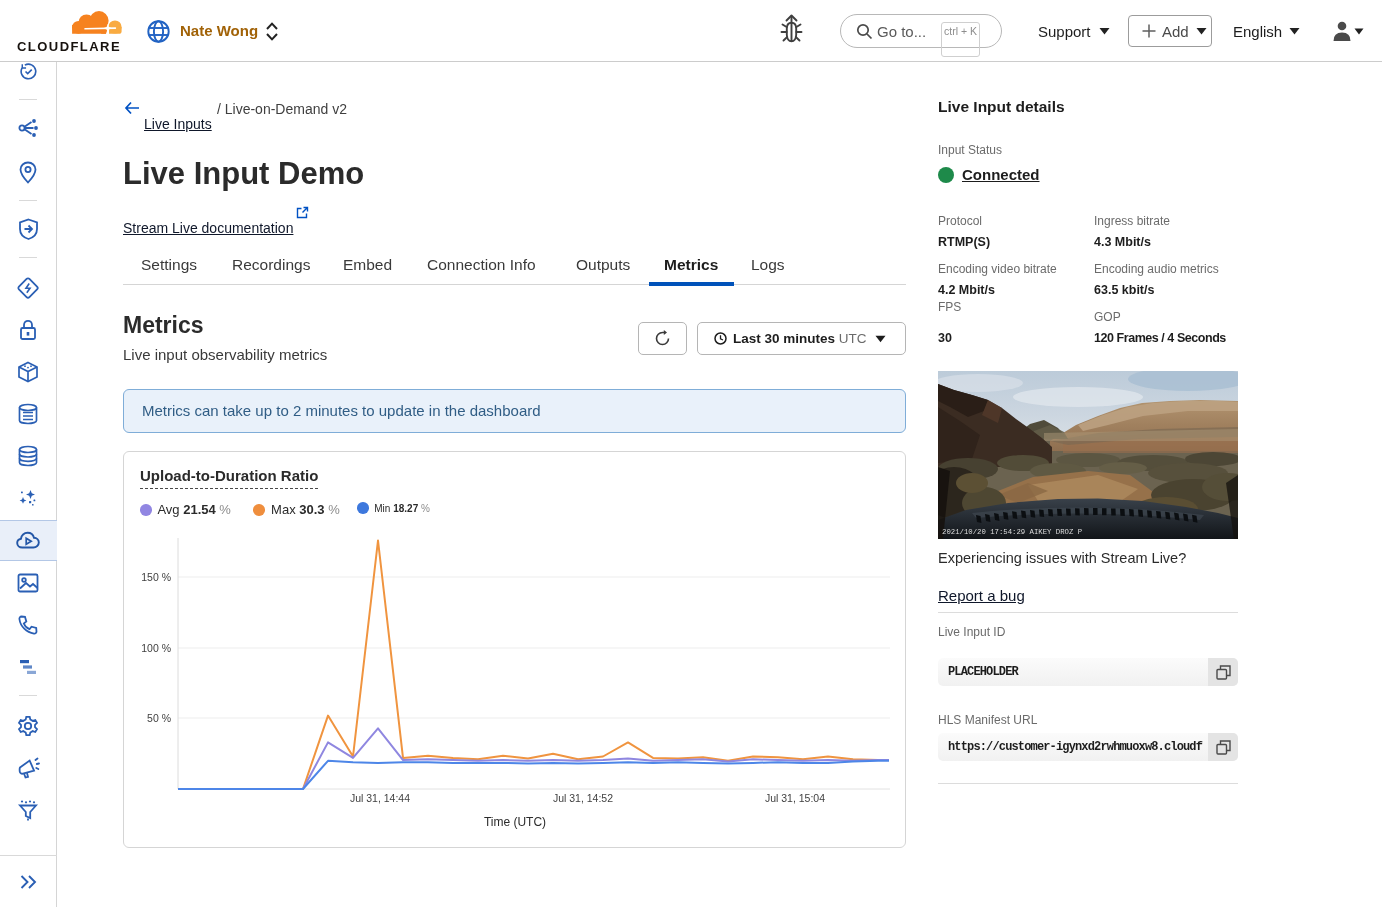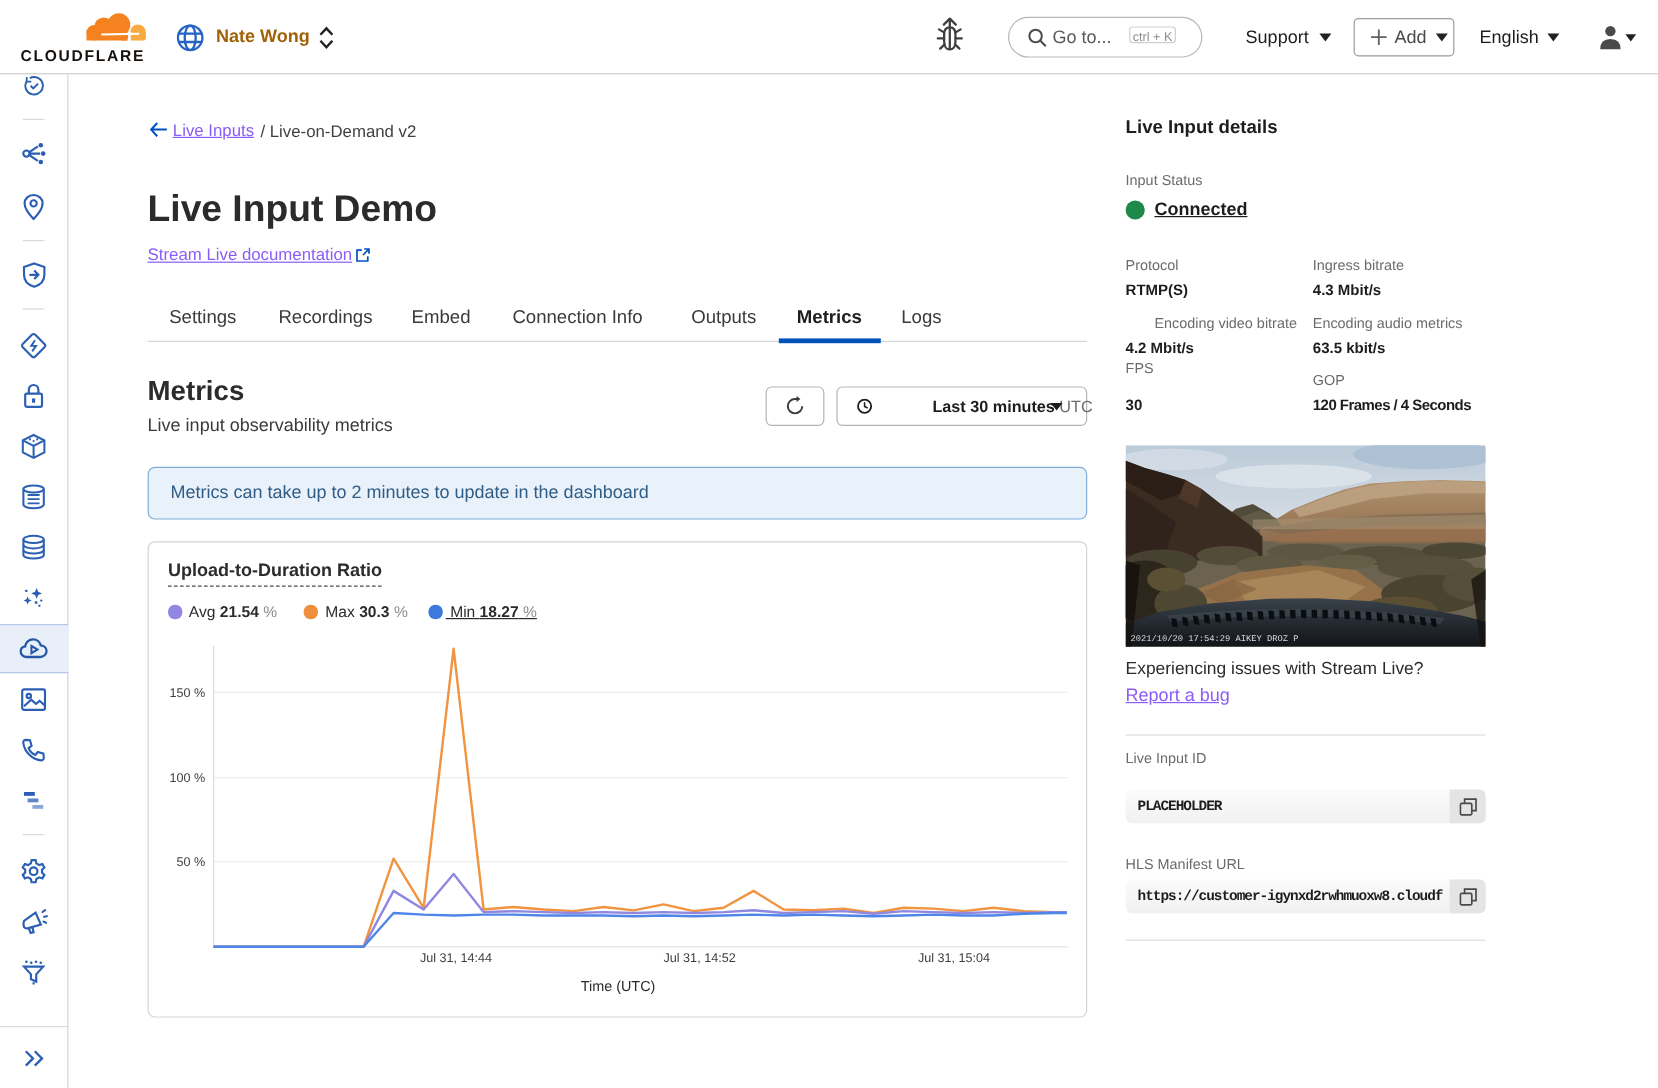--- a/index.html
+++ b/index.html
@@ -1,18 +1,18 @@
 <!DOCTYPE html>
 <html><head>
 <meta charset="utf-8">
 <style>
 * { margin:0; padding:0; box-sizing:border-box; }
 html,body { width:1382px; height:907px; font-family:"Liberation Sans", sans-serif; background:#fff; color:#313131; overflow:hidden; }
 .abs { position:absolute; }
-a { color:#8b5cf6; text-decoration:underline; }
+a { color:#0f172a; text-decoration:underline;margin-top:16px; }
 
 #topnav { position:absolute; left:0; top:0; width:1382px; height:62px; background:#fff; border-bottom:1px solid #cccccc; z-index:5; }
 
 #sidebar { position:absolute; left:0; top:62px; width:57px; height:845px; background:#fff; border-right:1px solid #d5d5d5; z-index:4; }
 .sicon { position:absolute; left:0; width:56px; height:42px; display:flex; align-items:center; justify-content:center; }
 .sicon svg { display:block; }
 .ssep { position:absolute; left:19px; width:18px; height:1px; background:#d9d9d9; }
 #selitem { position:absolute; left:0; top:458px; width:57px; height:41px; background:#e9eff9; border-top:1px solid #b3c7e6; border-bottom:1px solid #b3c7e6; }
 
 .glabel { color:#6b6b6b; font-size:12px; }
@@ -60,21 +60,21 @@
       <path d="M17.4 14 L21.5 11.5 M17.4 19 L22.5 19 M16.8 24 L20.5 27.5"></path>
     </g>
   </svg>
 
   <div class="abs" style="left:840px;top:14px;width:162px;height:34px;border:1px solid #b8b8b8;border-radius:17px;background:#fff;"></div>
   <svg class="abs" style="left:856px;top:23px;" width="17" height="17" viewBox="0 0 17 17">
     <circle cx="7" cy="7" r="5.2" fill="none" stroke="#4a4a4a" stroke-width="1.7"></circle>
     <line x1="11" y1="11" x2="15.5" y2="15.5" stroke="#4a4a4a" stroke-width="1.7"></line>
   </svg>
   <div class="abs" style="left:877px;top:23px;font-size:15px;color:#595959;">Go to...</div>
-  <div class="abs" style="left:941px;top:22px;width:39px;height:14px;border:1px solid #cfcfcf;border-radius:3px;font-size:10.5px;color:#8d8d8d;text-align:center;line-height:16px;">ctrl + K</div>
+  <div class="abs" style="left:941px;top:22px;width:39px;height:35px;border:1px solid #cfcfcf;border-radius:3px;font-size:10.5px;color:#8d8d8d;text-align:center;line-height:16px;">ctrl + K</div>
 
   <div class="abs" style="left:1038px;top:23px;font-size:15px;color:#1d1d1d;">Support</div>
   <svg class="abs" style="left:1098px;top:26px;" width="13" height="10" viewBox="0 0 13 10">
       <path d="M1.5 2 L11.5 2 L6.5 8.5 Z" fill="#222"></path>
     </svg>
 
   <div class="abs" style="left:1128px;top:15px;width:84px;height:32px;border:1px solid #9c9c9c;border-radius:4px;background:#fff;"></div>
   <svg class="abs" style="left:1141px;top:23px;" width="16" height="16" viewBox="0 0 16 16">
       <path d="M8 1.5 L8 14.5 M1.5 8 L14.5 8" stroke="#5f5f5f" stroke-width="1.5"></path>
     </svg>
@@ -283,34 +283,34 @@
   <svg class="abs" style="left:654px;top:330px;" width="17" height="17" viewBox="0 0 17 17">
       <path d="M14.5 8.5 A6 6 0 1 1 8.5 2.5 L11.5 2.5" fill="none" stroke="#3a3a3a" stroke-width="1.6"></path>
       <path d="M9.8 0 L13 2.5 L9.8 5 Z" fill="#3a3a3a"></path>
     </svg>
 
   <div class="abs" style="left:697px;top:322px;width:209px;height:33px;border:1px solid #b5b5b5;border-radius:5px;"></div>
   <svg class="abs" style="left:714px;top:332px;" width="13" height="13" viewBox="0 0 13 13">
       <circle cx="6.5" cy="6.5" r="5.5" fill="none" stroke="#1d1d1d" stroke-width="1.5"></circle>
       <path d="M6.5 3.2 L6.5 6.8 L9 8" fill="none" stroke="#1d1d1d" stroke-width="1.3"></path>
     </svg>
-  <div class="abs" style="left:733px;top:331px;font-size:13.5px;font-weight:bold;color:#1d1d1d;margin-left:44px;">Last 30 minutes <span style="font-weight:normal;color:#6b6b6b;">UTC</span></div>
+  <div class="abs" style="left:733px;top:331px;font-size:13.5px;font-weight:bold;color:#1d1d1d;">Last 30 minutes <span style="font-weight:normal;color:#6b6b6b;">UTC</span></div>
   <svg class="abs" style="left:874px;top:334px;" width="13" height="10" viewBox="0 0 14 11">
       <path d="M1.5 2 L12.5 2 L7 9 Z" fill="#1d1d1d"></path>
     </svg>
 
   <div class="abs" style="left:123px;top:389px;width:783px;height:44px;background:#e9f1fa;border:1px solid #7fadd8;border-radius:6px;"></div>
   <div class="abs" style="left:142px;top:402px;font-size:15px;color:#305d85;">Metrics can take up to 2 minutes to update in the dashboard</div>
 
   <div class="abs" style="left:123px;top:451px;width:783px;height:397px;border:1px solid #d5d5d5;border-radius:6px;background:#fff;"></div>
   <div class="abs" style="left:140px;top:467px;font-size:15px;font-weight:bold;color:#2b2b2b;border-bottom:1.5px dashed #4a4a4a;padding-bottom:3.5px;">Upload-to-Duration Ratio</div>
 
   <div class="abs" style="left:140px;top:502px;font-size:13px;color:#2b2b2b;"><span style="display:inline-block;width:11.5px;height:11.5px;border-radius:50%;background:#9186e2;margin-right:3px;vertical-align:-1.5px;"></span> Avg <b>21.54</b> <span style="color:#8d8d8d;">%</span></div>
   <div class="abs" style="left:253px;top:502px;font-size:13px;color:#2b2b2b;"><span style="display:inline-block;width:11.5px;height:11.5px;border-radius:50%;background:#ef8e3d;margin-right:3px;vertical-align:-1.5px;"></span> Max <b>30.3</b> <span style="color:#8d8d8d;">%</span></div>
-  <div class="abs" style="left:357px;top:502px;font-size:13px;color:#2b2b2b;text-decoration:underline;"><span style="display:inline-block;width:11.5px;height:11.5px;border-radius:50%;background:#3d78dd;margin-right:3px;vertical-align:-1.5px;"></span> Min <b>18.27</b> <span style="color:#8d8d8d;">%</span></div>
+  <div class="abs" style="left:357px;top:502px;font-size:10px;color:#2b2b2b;"><span style="display:inline-block;width:11.5px;height:11.5px;border-radius:50%;background:#3d78dd;margin-right:3px;vertical-align:-1.5px;"></span> Min <b>18.27</b> <span style="color:#8d8d8d;">%</span></div>
 
   <svg class="abs" style="left:123px;top:530px;" width="783" height="310" viewBox="123 530 783 310">
     <line x1="178" y1="577" x2="890" y2="577" stroke="#ededed" stroke-width="1"></line>
     <line x1="178" y1="648" x2="890" y2="648" stroke="#ededed" stroke-width="1"></line>
     <line x1="178" y1="718" x2="890" y2="718" stroke="#ededed" stroke-width="1"></line>
     <line x1="178" y1="538" x2="178" y2="789" stroke="#dcdcdc" stroke-width="1"></line>
     <line x1="178" y1="789" x2="890" y2="789" stroke="#e2e2e2" stroke-width="1"></line>
     <text x="171" y="581" text-anchor="end" font-size="10.5" fill="#3f3f3f">150 %</text>
     <text x="171" y="652" text-anchor="end" font-size="10.5" fill="#3f3f3f">100 %</text>
     <text x="171" y="722" text-anchor="end" font-size="10.5" fill="#3f3f3f">50 %</text>
@@ -326,21 +326,21 @@
 <div id="rightpanel">
   <div class="abs" style="left:938px;top:98px;font-size:15.5px;font-weight:bold;color:#1d1d1d;">Live Input details</div>
   <div class="abs glabel" style="left:938px;top:143px;">Input Status</div>
   <div class="abs" style="left:938px;top:167px;width:16px;height:16px;border-radius:50%;background:#1e8a4a;"></div>
   <div class="abs" style="left:962px;top:166px;font-size:15px;font-weight:bold;color:#1d1d1d;text-decoration:underline;">Connected</div>
 
   <div class="abs glabel" style="left:938px;top:214px;">Protocol</div>
   <div class="abs glabel" style="left:1094px;top:214px;">Ingress bitrate</div>
   <div class="abs" style="left:938px;top:235px;font-size:12.5px;font-weight:bold;color:#1d1d1d;">RTMP(S)</div>
   <div class="abs" style="left:1094px;top:235px;font-size:12.5px;font-weight:bold;color:#1d1d1d;">4.3 Mbit/s</div>
-  <div class="abs glabel" style="left:938px;top:262px;margin-left:24px;">Encoding video bitrate</div>
+  <div class="abs glabel" style="left:938px;top:262px;">Encoding video bitrate</div>
   <div class="abs glabel" style="left:1094px;top:262px;">Encoding audio metrics</div>
   <div class="abs" style="left:938px;top:283px;font-size:12.5px;font-weight:bold;color:#1d1d1d;">4.2 Mbit/s</div>
   <div class="abs" style="left:1094px;top:283px;font-size:12.5px;font-weight:bold;color:#1d1d1d;">63.5 kbit/s</div>
   <div class="abs glabel" style="left:938px;top:300px;">FPS</div>
   <div class="abs glabel" style="left:1094px;top:310px;">GOP</div>
   <div class="abs" style="left:938px;top:331px;font-size:12.5px;font-weight:bold;color:#1d1d1d;">30</div>
   <div class="abs" style="left:1094px;top:331px;font-size:12.5px;font-weight:bold;letter-spacing:-0.45px;color:#1d1d1d;">120 Frames / 4 Seconds</div>
 
   <svg class="abs" style="left:938px;top:371px;" width="300" height="168" viewBox="0 0 300 168">
     <defs>

